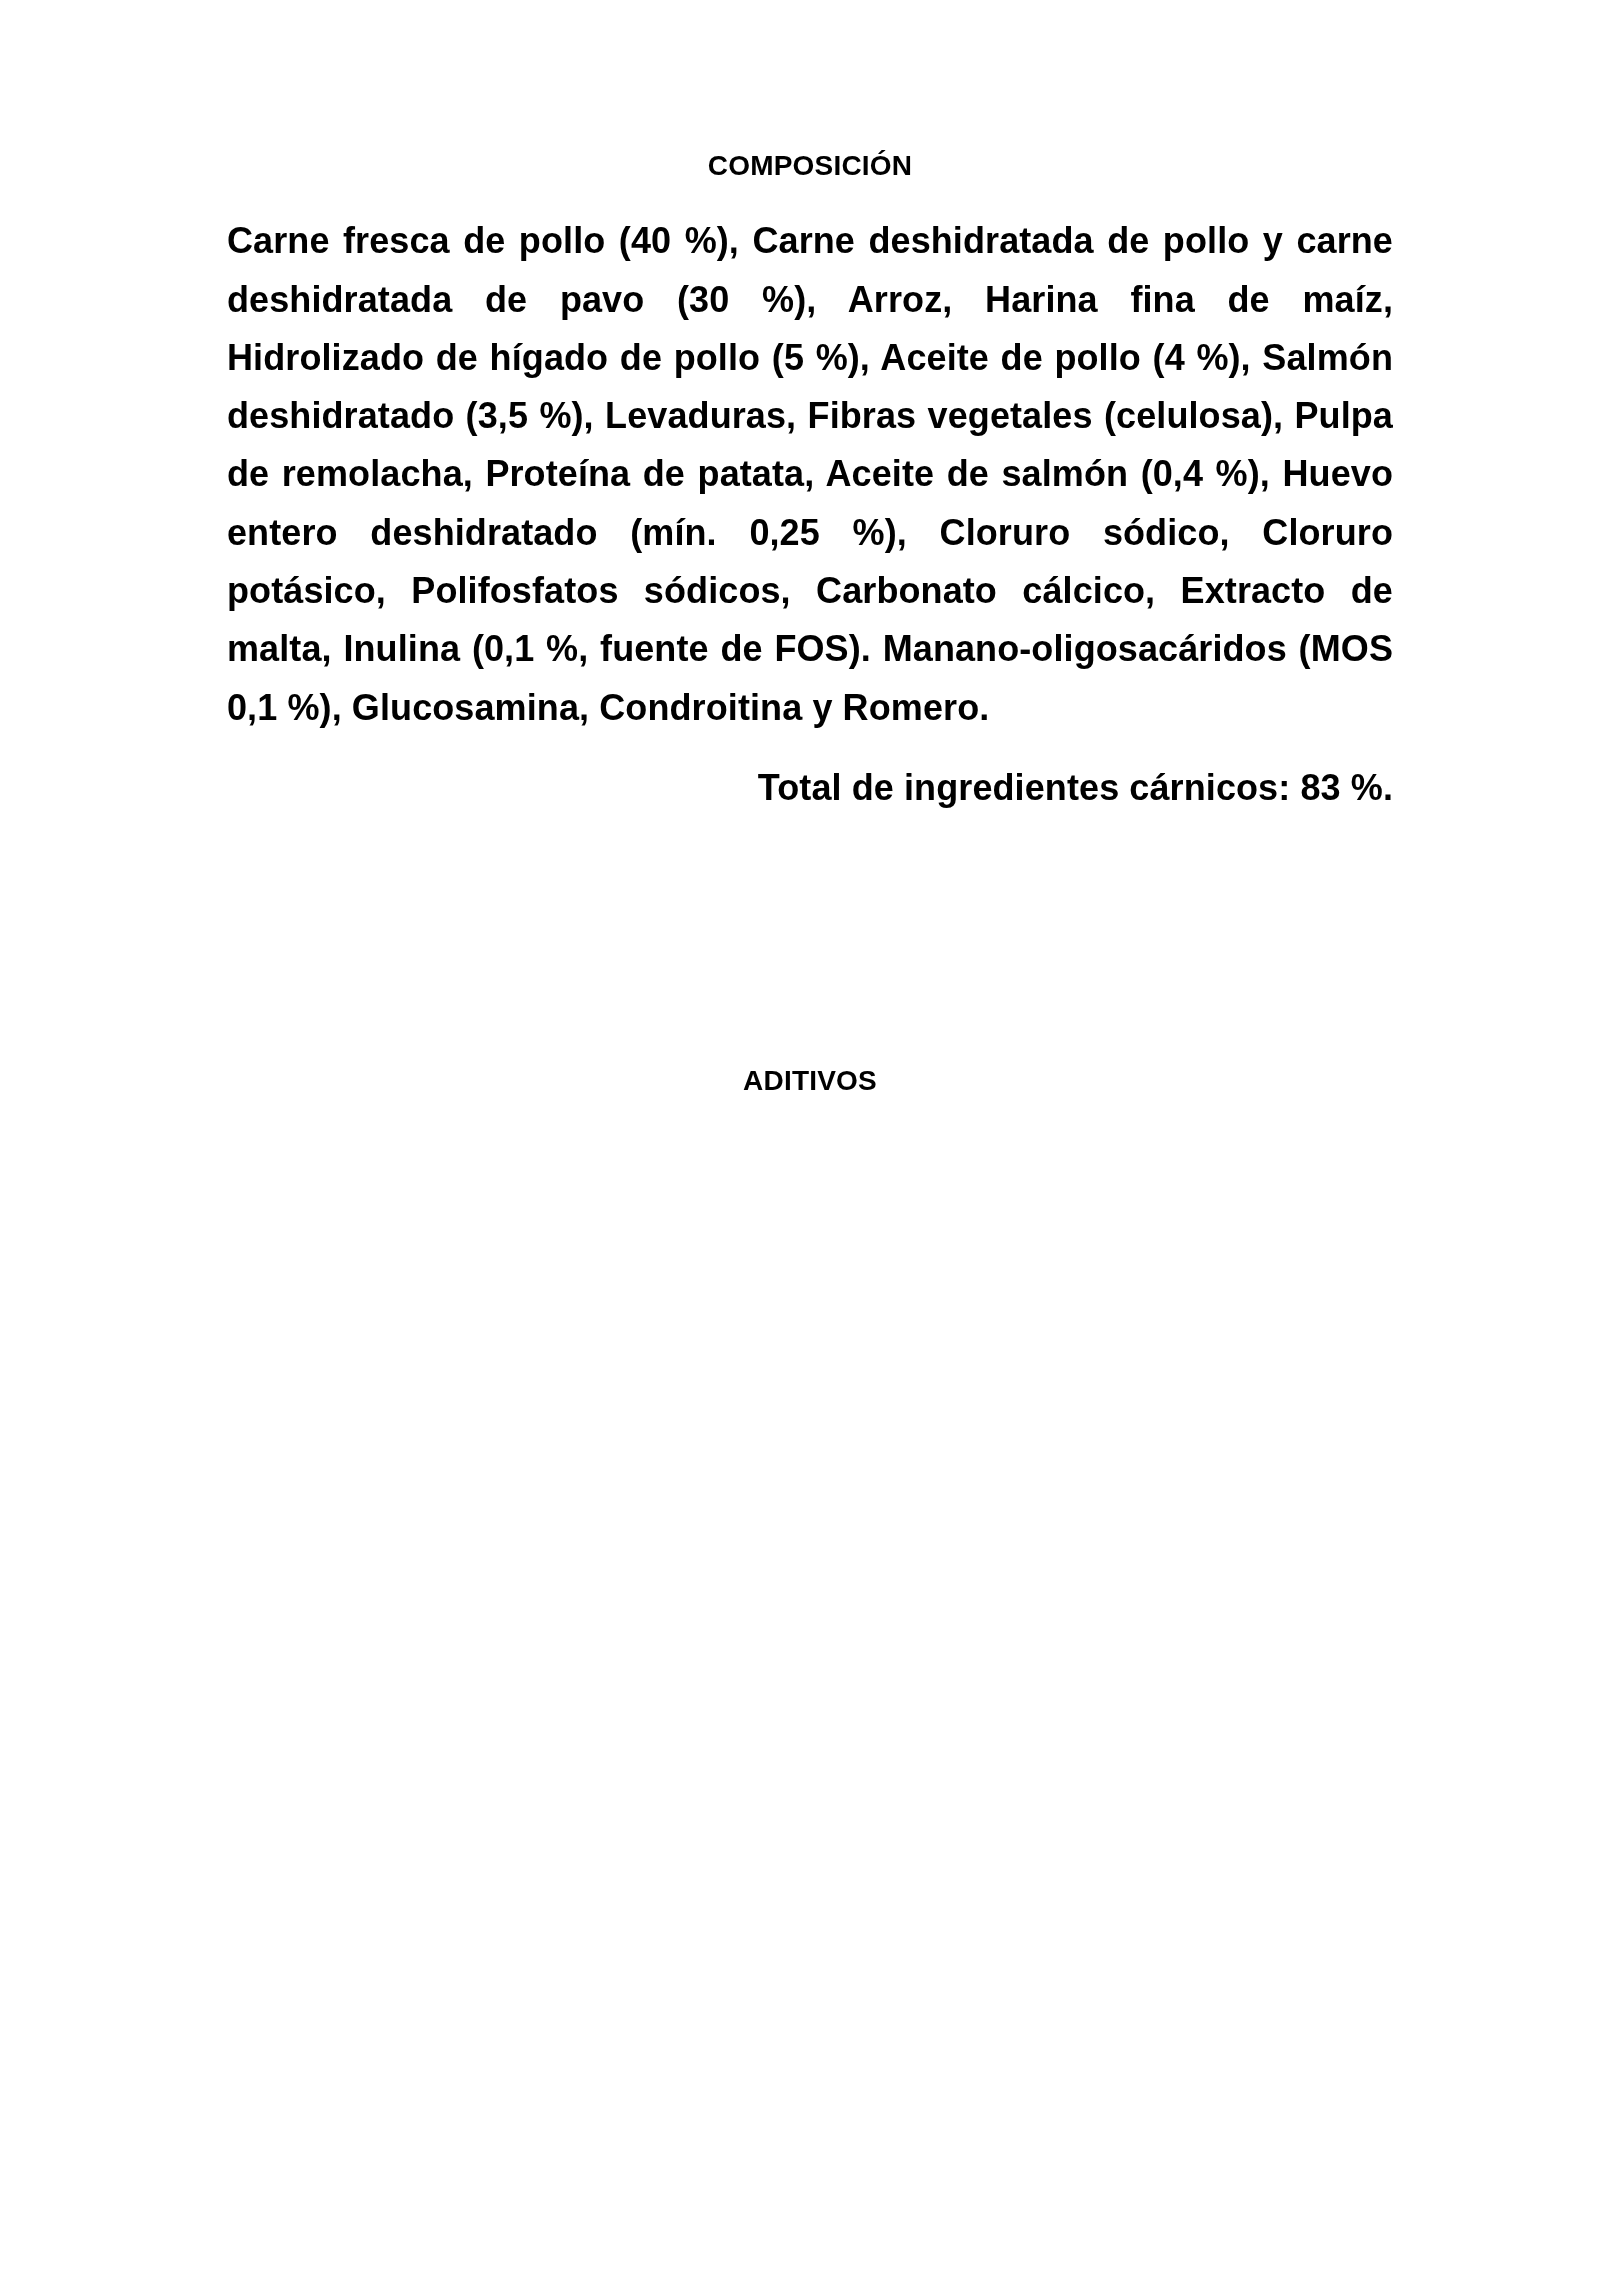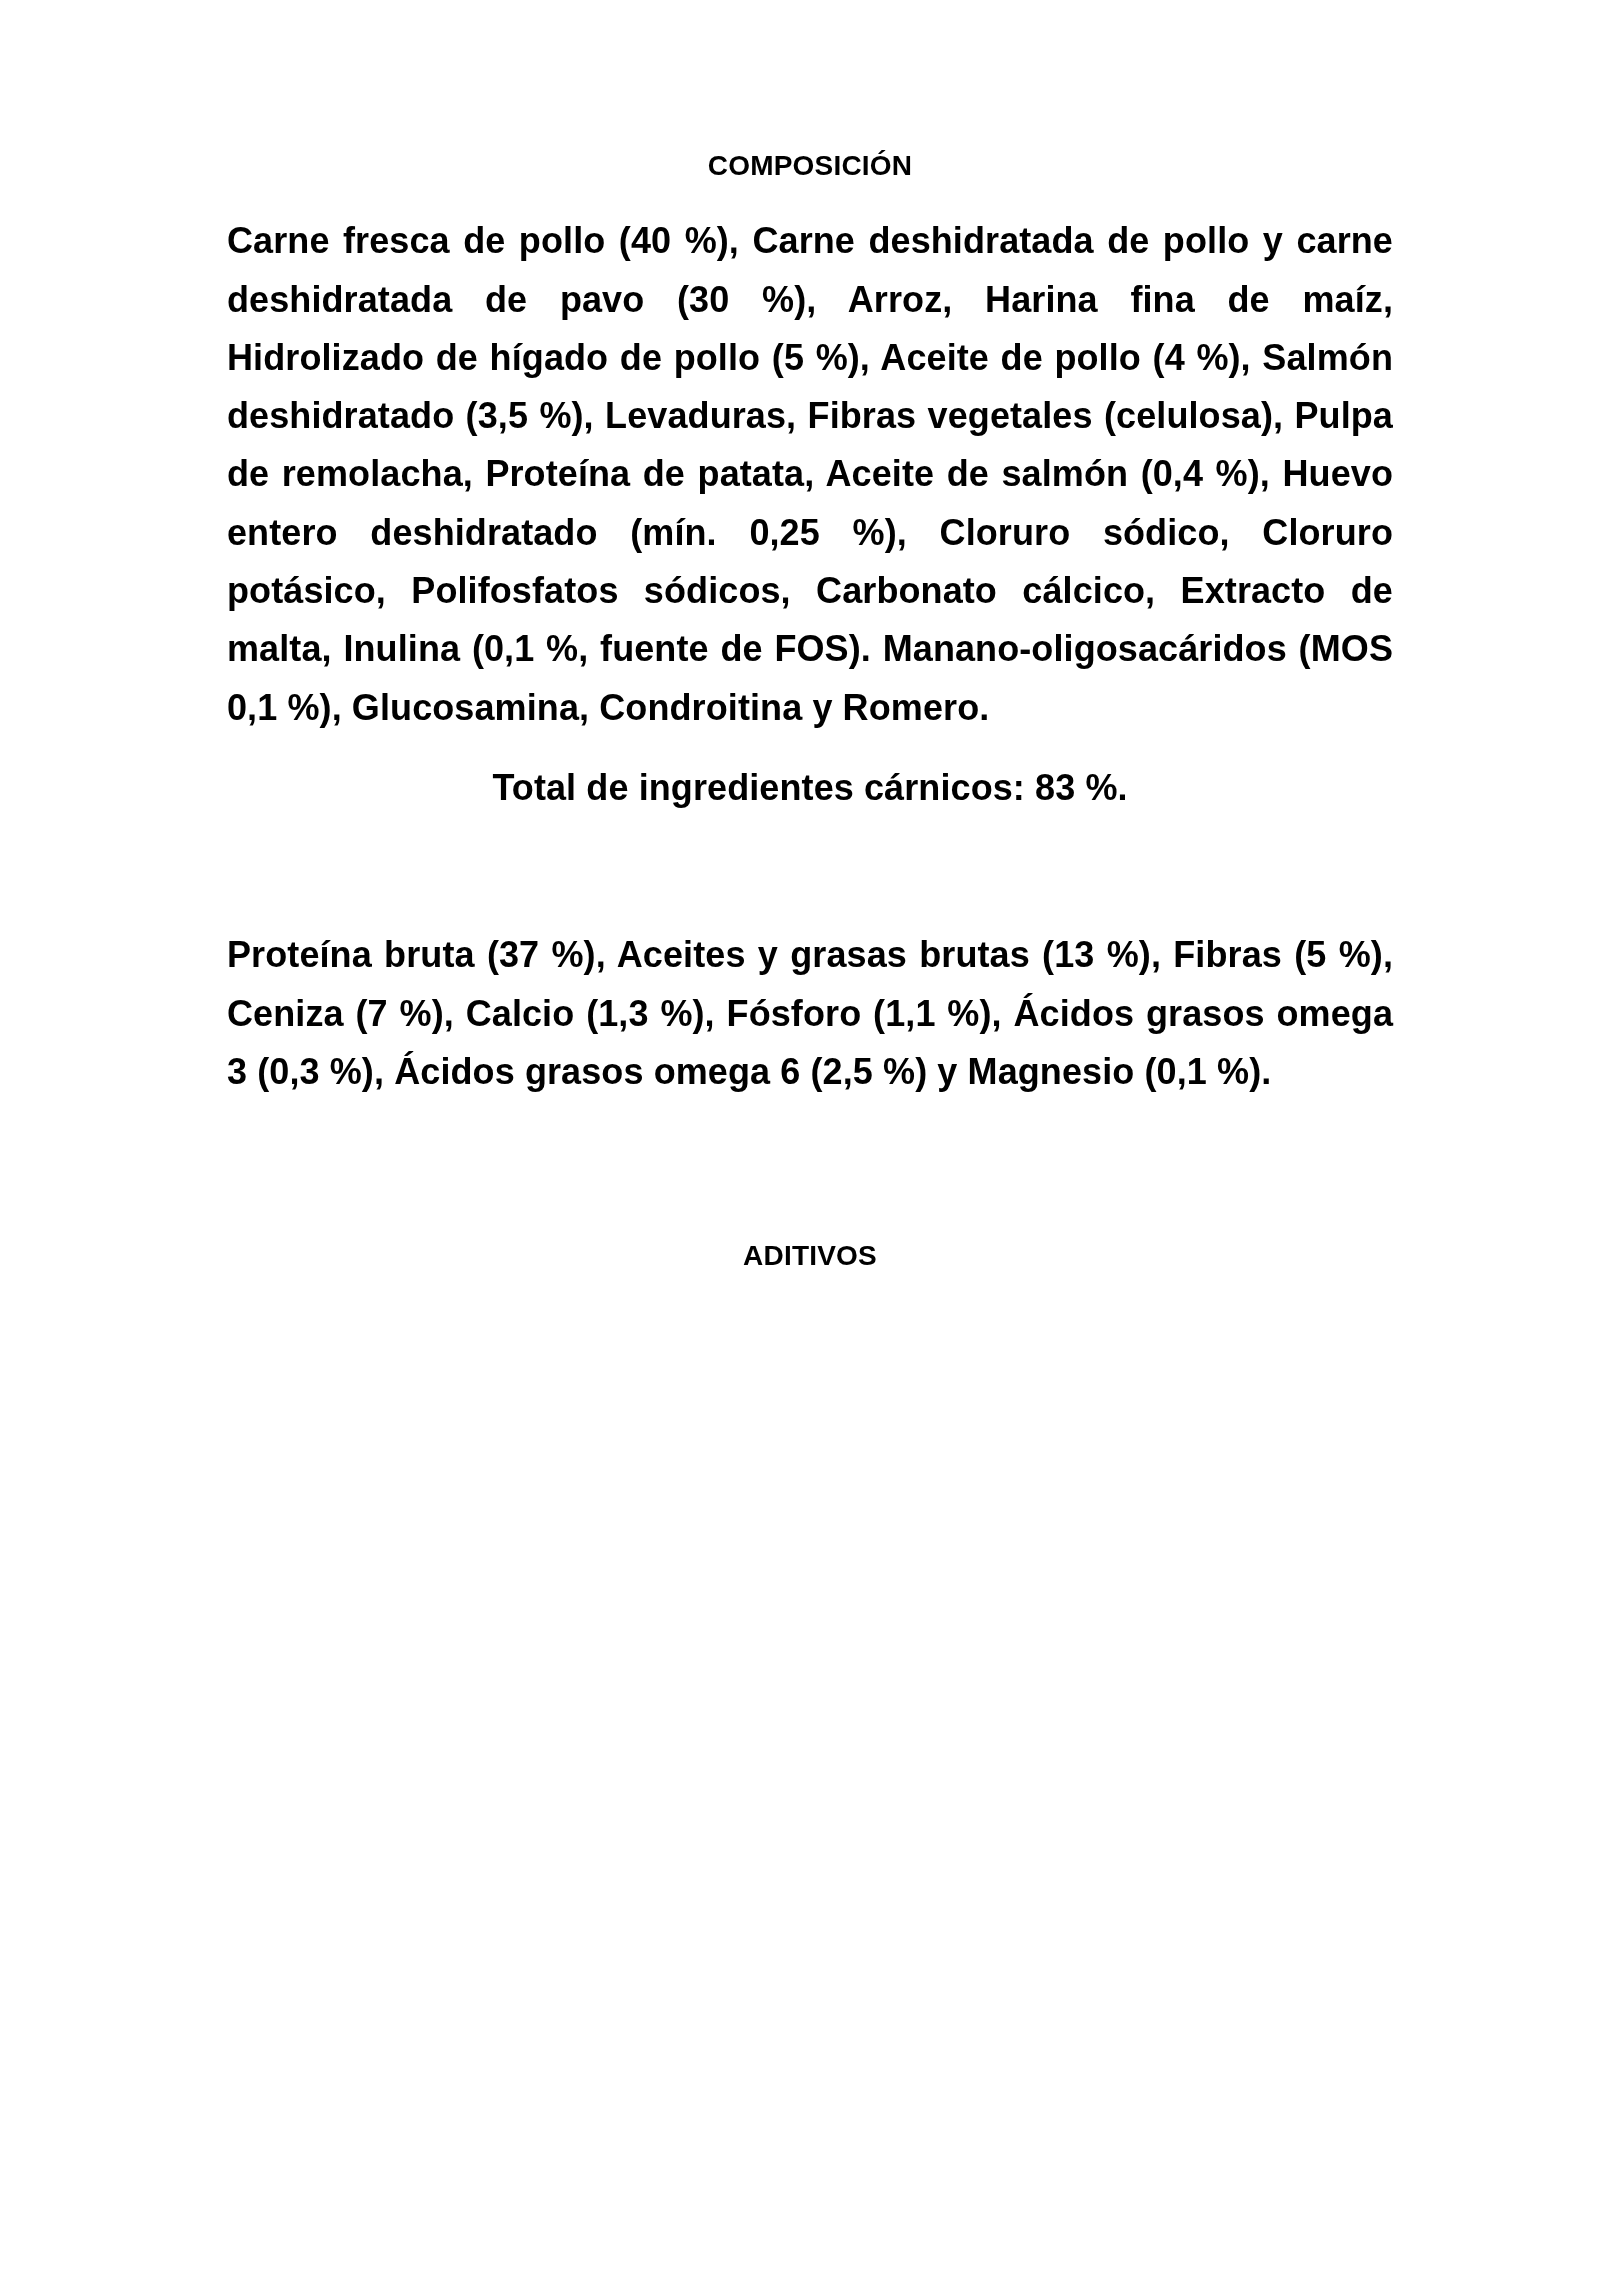--- a/index.html
+++ b/index.html
@@ -35,21 +35,21 @@
   p.para {
     font-size: 36px;
     font-weight: bold;
     line-height: 1.62;
     margin: 0;
     text-align: justify;
     text-justify: inter-word;
     letter-spacing: 0.1px;
   }
   p.para.left {
-    text-align: center;
+    text-align: right;
   }
   .gap-after-heading { height: 27.4px; }
   .gap-small { height: 21.6px; }
   .gap-section-1 { height: 82px; }
   .gap-section-2 { height: 114px; }
   .spacer-block { display: block; }
 </style>
 </head>
 <body>
 
@@ -61,21 +61,20 @@
 
     <p class="para">Carne fresca de pollo (40 %), Carne deshidratada de pollo y carne deshidratada de pavo (30 %), Arroz, Harina fina de maíz, Hidrolizado de hígado de pollo (5 %), Aceite de pollo (4 %), Salmón deshidratado (3,5 %), Levaduras, Fibras vegetales (celulosa), Pulpa de remolacha, Proteína de patata, Aceite de salmón (0,4 %), Huevo entero deshidratado (mín. 0,25 %), Cloruro sódico, Cloruro potásico, Polifosfatos sódicos, Carbonato cálcico, Extracto de malta, Inulina (0,1 %, fuente de FOS). Manano-oligosacáridos (MOS 0,1 %), Glucosamina, Condroitina y Romero.</p>
     <div class="gap-small spacer-block"></div>
 
     <p class="para left">Total de ingredientes cárnicos: 83 %.</p>
 
     <div class="gap-section-1 spacer-block"></div>
 
     <div class="gap-after-heading spacer-block"></div>
 
-    <p class="para">Proteína bruta (37 %), Aceites y grasas brutas (13 %), Fibras (5 %), Ceniza (7 %), Calcio (1,3 %), Fósforo (1,1 %), Ácidos grasos omega 3 (0,3 %), Ácidos grasos omega 6 (2,5 %) y Magnesio (0,1 %).</p>
     <div class="gap-small spacer-block"></div>
 
 
     <div class="gap-section-2 spacer-block"></div>
 
     <h1 class="section-heading">ADITIVOS</h1>
     <div class="gap-after-heading spacer-block"></div>
 
 
   </div>

